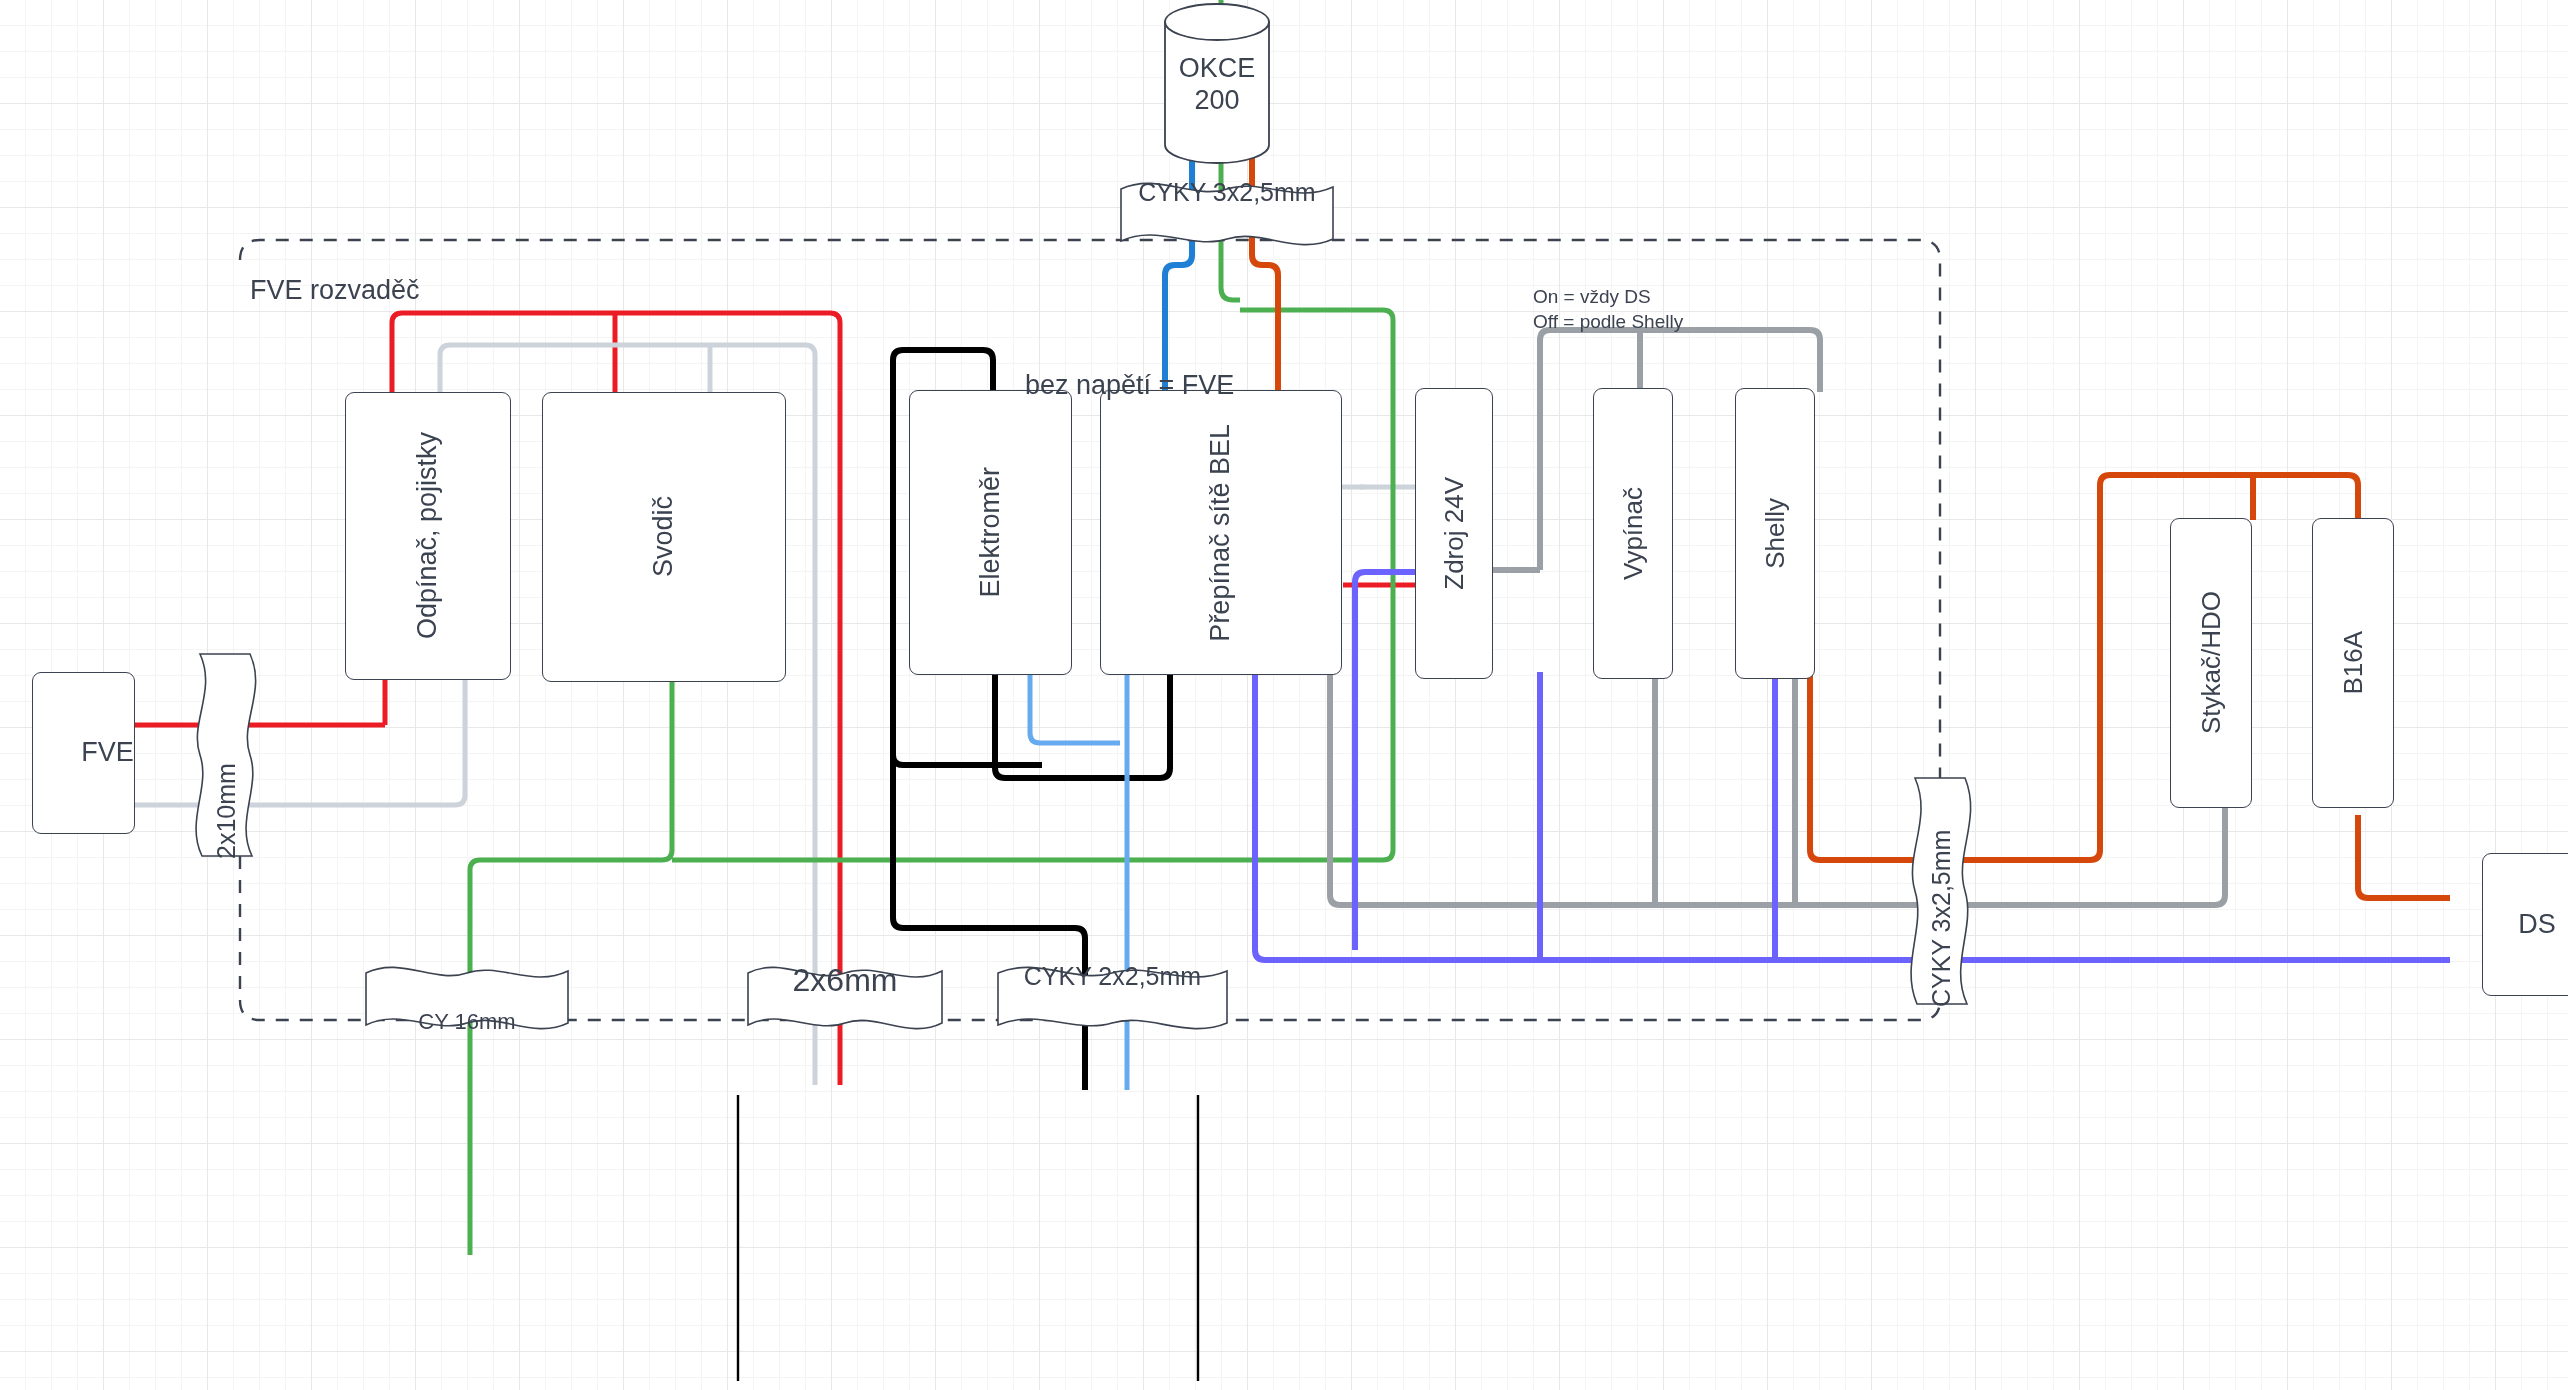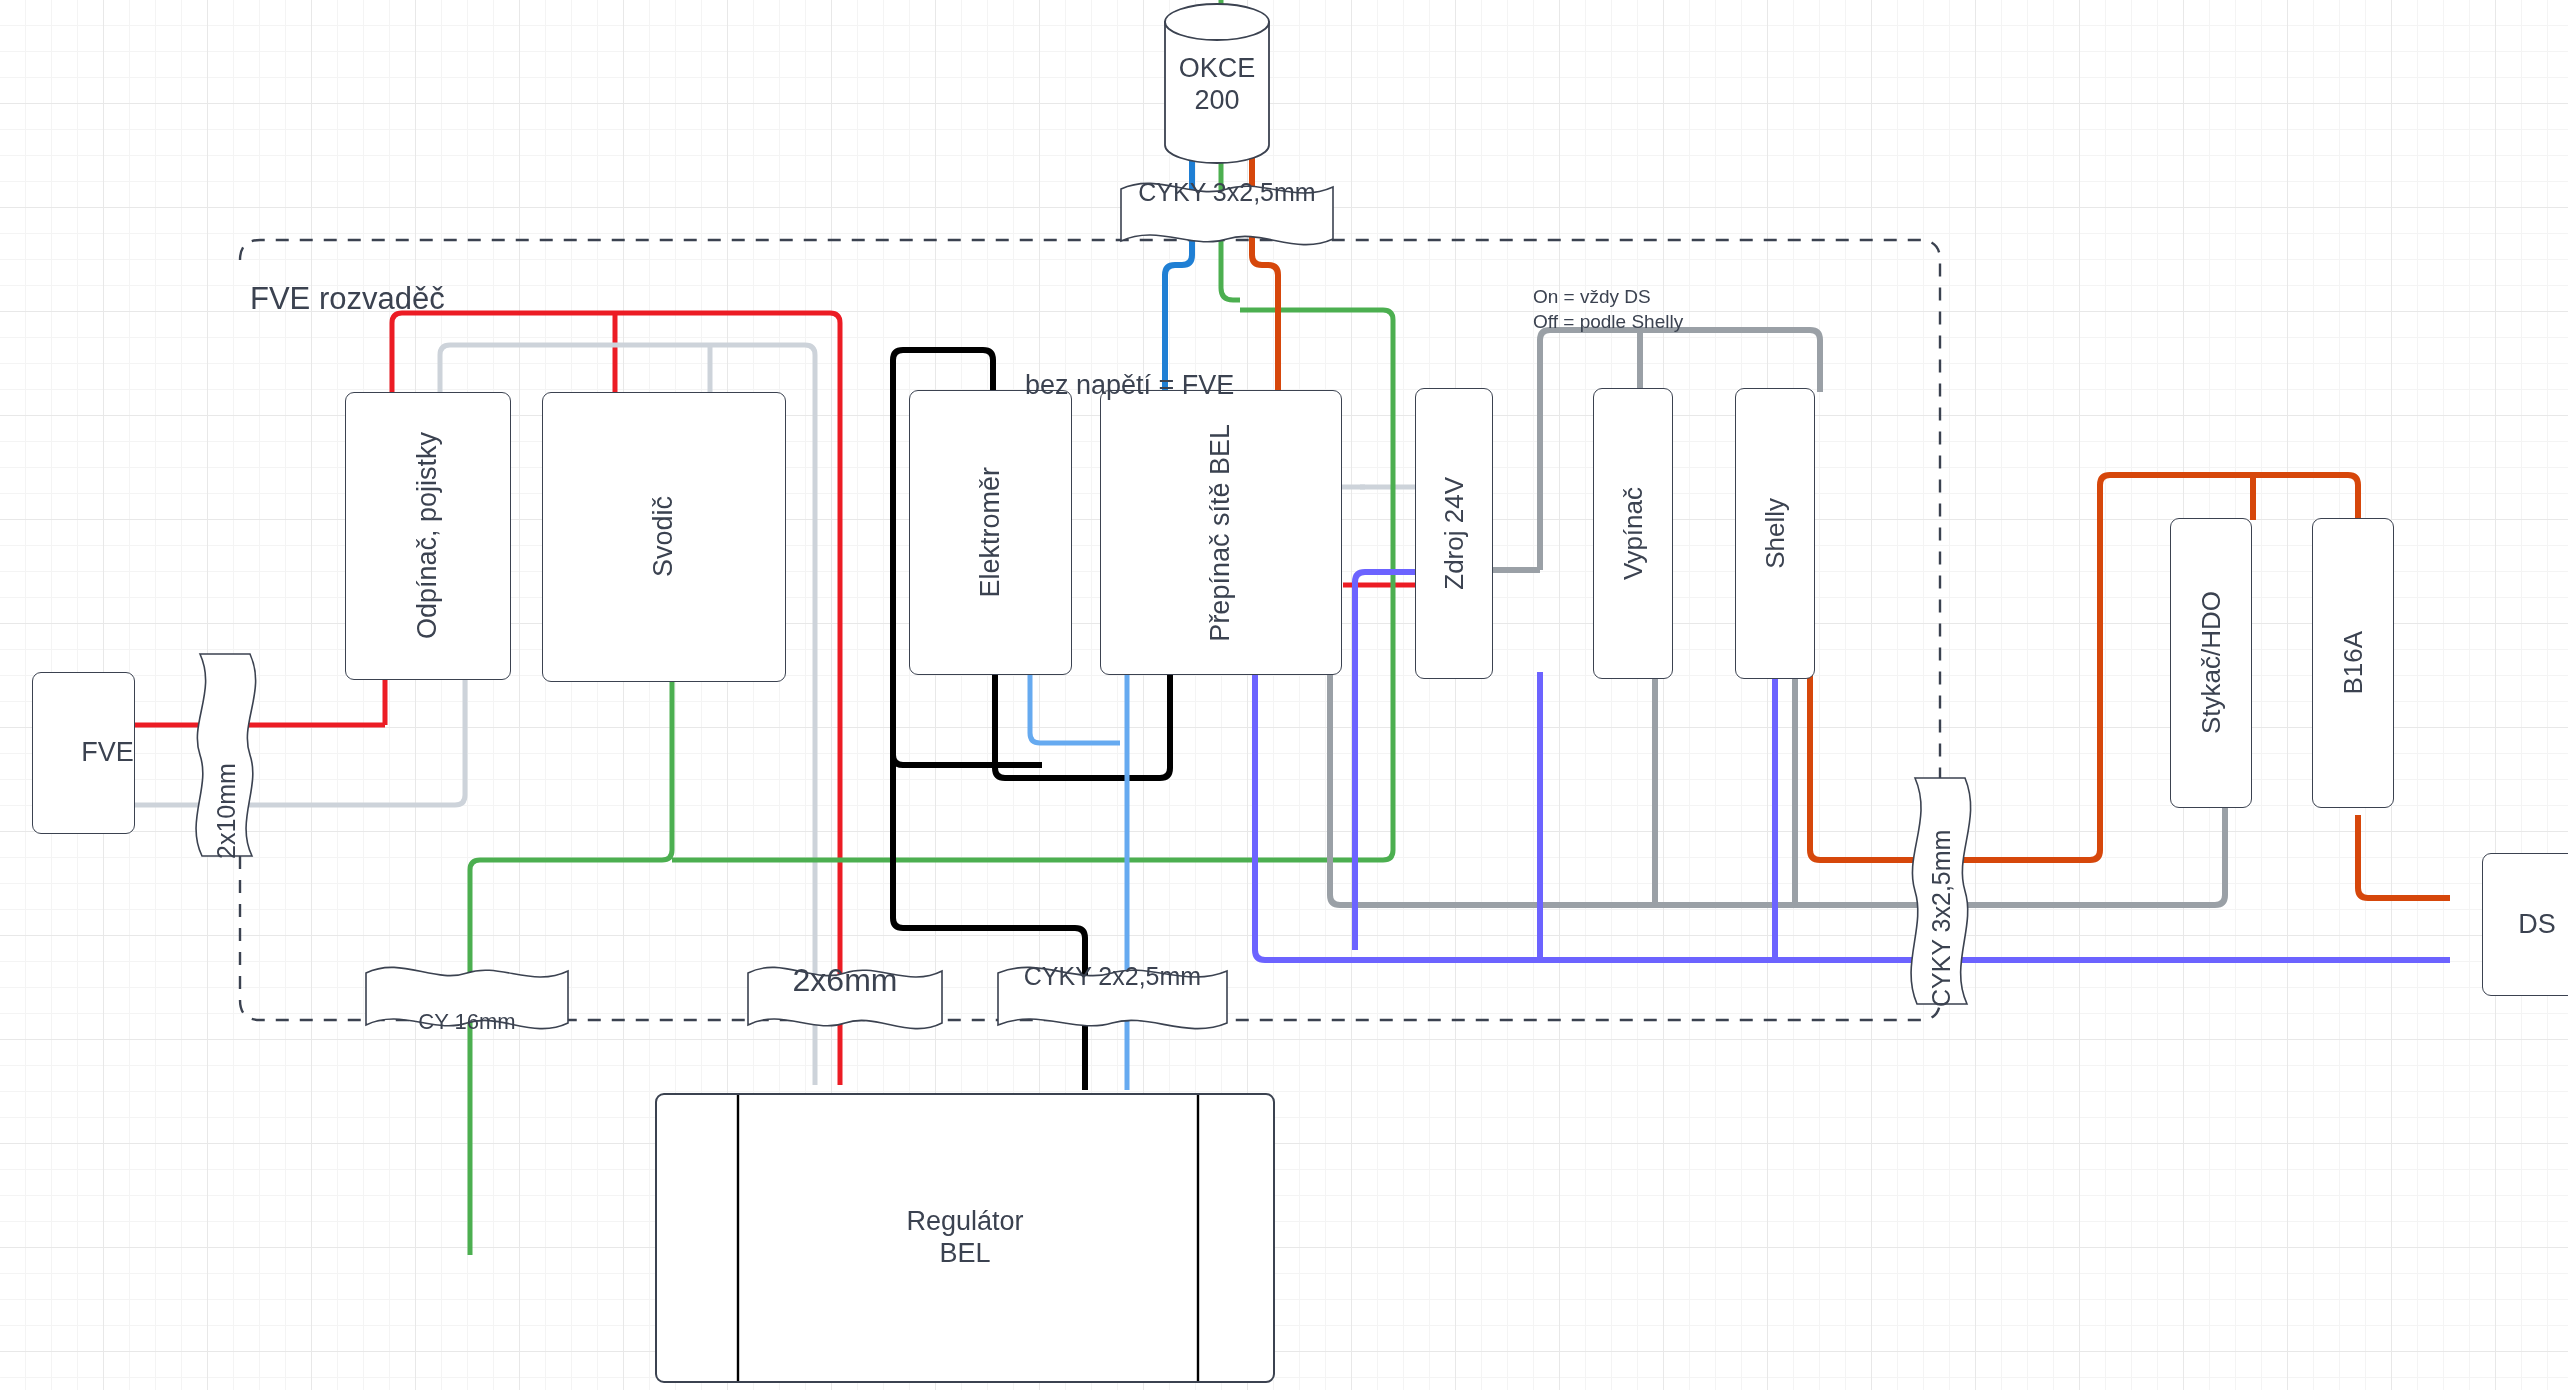--- a/index.html
+++ b/index.html
@@ -140,37 +140,33 @@
   </div>
 
   <div class="node vert" style="left:2312px;top:518px;width:82px;height:290px;">
     <span style="font-size:26px;">B16A</span>
   </div>
 
   <div class="node" style="left:2450px;top:853px;width:110px;height:143px;margin-left:32px;">
     <span style="font-size:27px;">DS</span>
   </div>
 
-  <div class="node" style="left:655px;top:1093px;width:620px;height:290px;border-width:2px;">
-    <span style="font-size:27px;">Regulátor
-BEL</span>
-  </div>
   <svg class="layer">
     <line x1="738" y1="1095" x2="738" y2="1381" stroke="#000000" stroke-width="2.4"></line>
     <line x1="1198" y1="1095" x2="1198" y2="1381" stroke="#000000" stroke-width="2.4"></line>
   </svg>
 
   <div class="lbl" style="left:1025px;top:331px;font-size:27px;">
     <span>bez napětí = FVE</span>
   </div>
   <div class="lbl" style="left:1533px;top:258px;font-size:19px;">
     <span>On = vždy DS
 Off = podle Shelly</span>
   </div>
-  <div class="lbl" style="left:250px;top:236px;font-size:31px;">
+  <div class="lbl" style="left:250px;top:236px;font-size:27px;">
     <span>FVE rozvaděč</span>
   </div>
 
   <div class="cablelbl" style="left:1118px;top:178px;width:218px;height:72px;">
     <svg width="218" height="72" viewBox="0 0 218 72">
       <path d="M 3 11 C 40 -6 75 22 109 11 C 143 0 178 26 215 9 L 215 61 C 178 78 143 50 109 61 C 75 72 40 46 3 63 Z" fill="#ffffff" stroke="#3b4250" stroke-width="1.6"></path>
     </svg>
     <span style="font-size:25px;">CYKY 3x2,5mm</span>
   </div>
 

